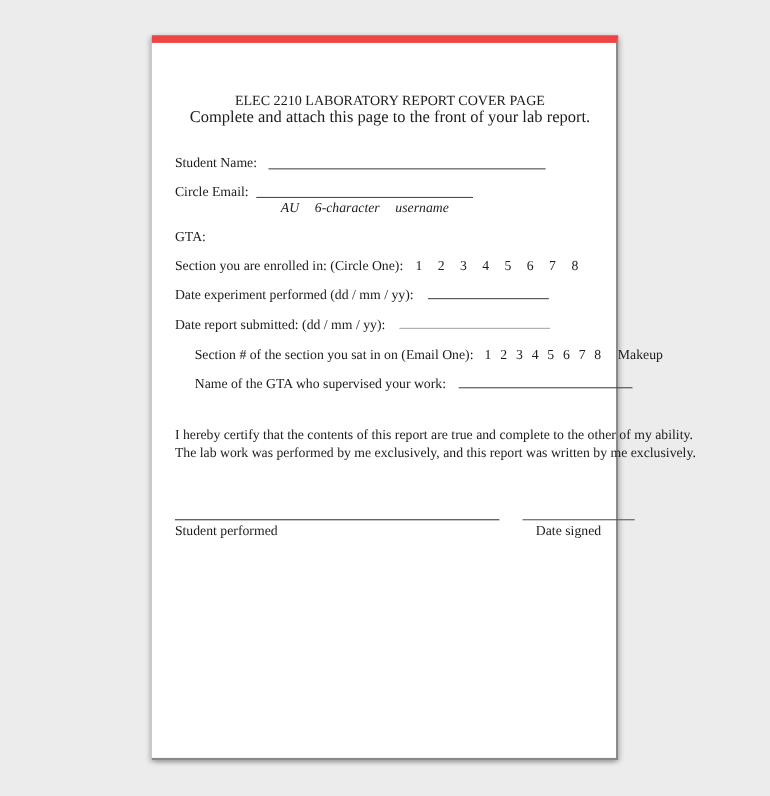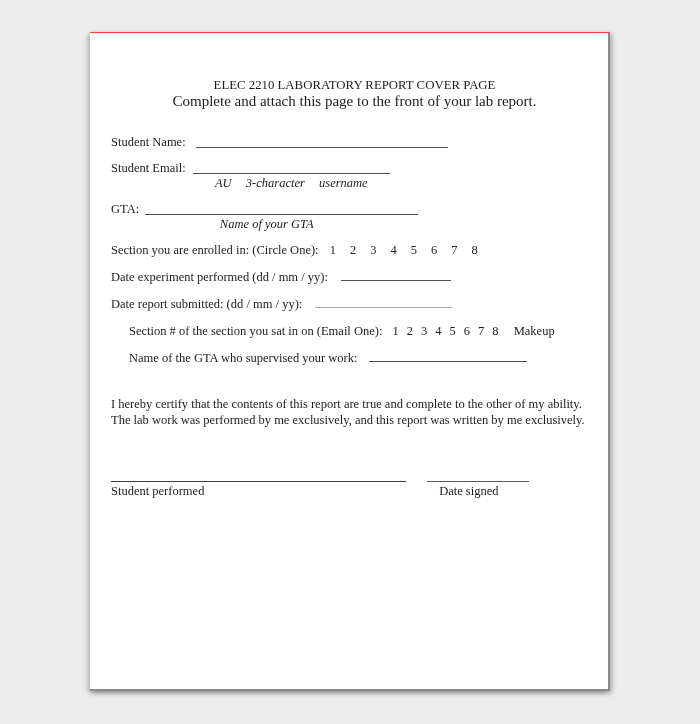--- a/index.html
+++ b/index.html
@@ -5,24 +5,24 @@
   html,body{margin:0;padding:0;}
   body{
     width:700px;height:724px;
     background:#ececec;
     font-family:"Liberation Serif", serif;
     color:#1c1c1c;
     font-size:12.5px;
   }
   .paper{
     box-sizing:border-box;
-    width:520px;height:659px;
+    width:424px;height:659px;
     margin:32px auto 0;
     background:#ffffff;
-    border-top:1px solid #ef4444;
+    border-top:7px solid #ef4444;
     border-right:2px solid #8a8a8a;
     border-bottom:2px solid #8a8a8a;
     box-shadow:-3px 2px 4px rgba(0,0,0,0.18), 2px 2px 5px rgba(0,0,0,0.30);
     padding:44px 10px 0 21px;
   }
   .doc-header{text-align:center;line-height:16px;margin-bottom:25px;white-space:nowrap;}
   .doc-title{font-size:12.8px;}
   .doc-subtitle{font-size:15px;}
 
   .row{line-height:16px;white-space:nowrap;}
@@ -75,33 +75,29 @@
 
 
   <div class="fgroup row">
     <span>Student Name:</span>
     <span class="stack name">
       <span class="line"></span>
     </span>
   </div>
 
   <div class="fgroup row">
-    <span>Student Email:</span>
+    <span>Circle Email:</span>
     <span class="stack email">
       <span class="line"></span>
-      <span class="caption wide">AU  3-character  username</span>
+      <span class="caption wide">AU  6-character  username</span>
     </span>
   </div>
 
   <div class="fgroup row">
     <span>GTA:</span>
-    <span class="stack gta">
-      <span class="line"></span>
-      <span class="caption shift-gta">Name of your GTA</span>
-    </span>
   </div>
 
   <div class="srow">
     <span>Section you are enrolled in: (Circle One):</span>
     <span class="opts">
         <span>1</span>
         <span>2</span>
         <span>3</span>
         <span>4</span>
         <span>5</span>

